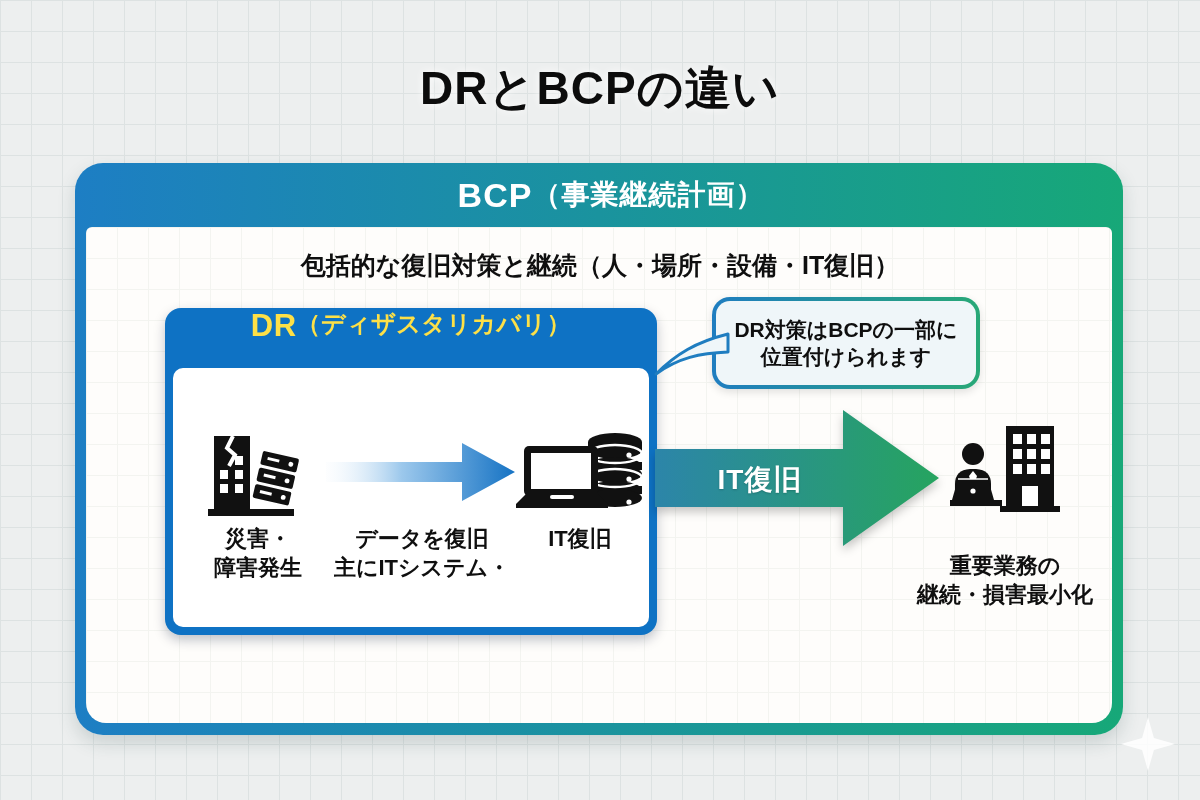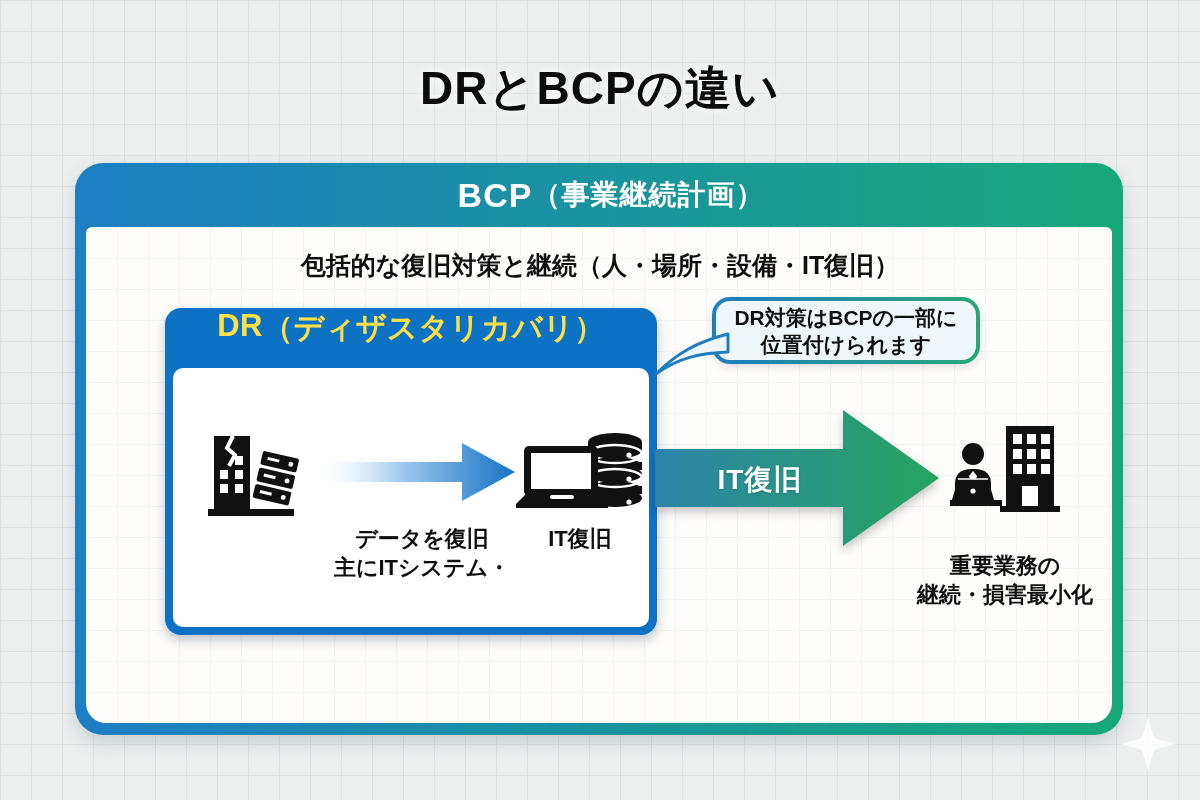--- a/index.html
+++ b/index.html
@@ -53,34 +53,34 @@
     position:absolute;left:165px;top:308px;width:492px;height:327px;
     background:#0e72c4;border-radius:16px;
     box-shadow:0 5px 12px rgba(0,20,50,.25);
   }
   .dr-title{
     position:absolute;left:0;top:0;width:100%;height:48px;
     display:flex;justify-content:center;
     color:#fde047;font-weight:800;letter-spacing:.5px;
   }
   .dr-title .big{font-size:31px;}
-  .dr-title .small{font-size:30px;}
+  .dr-title .small{font-size:24px;}
   .dr-body{
     position:absolute;left:8px;right:8px;top:60px;bottom:8px;
     background:#ffffff;border-radius:10px;
   }
   .icon-wrap{position:absolute;line-height:0;}
   .step-label{
     position:absolute;text-align:center;
     font-size:22px;line-height:29px;font-weight:800;color:#0f0f0f;
   }
   .step-label span{display:block;}
   
   .callout{
-    position:absolute;left:712px;top:297px;width:268px;height:67px;
+    position:absolute;left:712px;top:297px;width:268px;height:92px;
     border-radius:18px;padding:4px;box-sizing:border-box;
     background:linear-gradient(90deg,#1f7dc0,#28a877);
     box-shadow:0 3px 8px rgba(0,0,0,.12);
   }
   .callout-inner{
     width:100%;height:100%;border-radius:14px;background:#eff6f9;
     display:flex;flex-direction:column;align-items:center;justify-content:center;
     font-size:21px;line-height:27px;font-weight:800;color:#0f0f0f;text-align:center;
   }
   .callout-tail{position:absolute;left:652px;top:326px;line-height:0;}
@@ -189,20 +189,24 @@
       </g>
       <ellipse cx="99" cy="30" rx="27" ry="9" fill="none" stroke="#fff" stroke-width="2.5"></ellipse>
       <ellipse cx="99" cy="54" rx="27" ry="9" fill="none" stroke="#fff" stroke-width="2.5"></ellipse>
       <rect x="8" y="22" width="74" height="50" rx="5" fill="#111"></rect>
       <rect x="15" y="29" width="60" height="36" fill="#fff"></rect>
       <path d="M0,84 L92,84 L92,80 L82,70 L10,70 L0,80 Z" fill="#111"></path>
       <rect x="34" y="71" width="24" height="4" rx="2" fill="#fff"></rect>
     </svg>
   </div>
 
+  <div class="step-label" style="left:183px;top:524px;width:150px;">
+    <span>災害・</span>
+    <span>障害発生</span>
+  </div>
   <div class="step-label" style="left:326px;top:524px;width:192px;">
     <span>データを復旧</span>
     <span>主にITシステム・</span>
   </div>
   <div class="step-label" style="left:520px;top:524px;width:120px;">
     <span>IT復旧</span>
   </div>
 
   <div class="callout">
     <div class="callout-inner">

